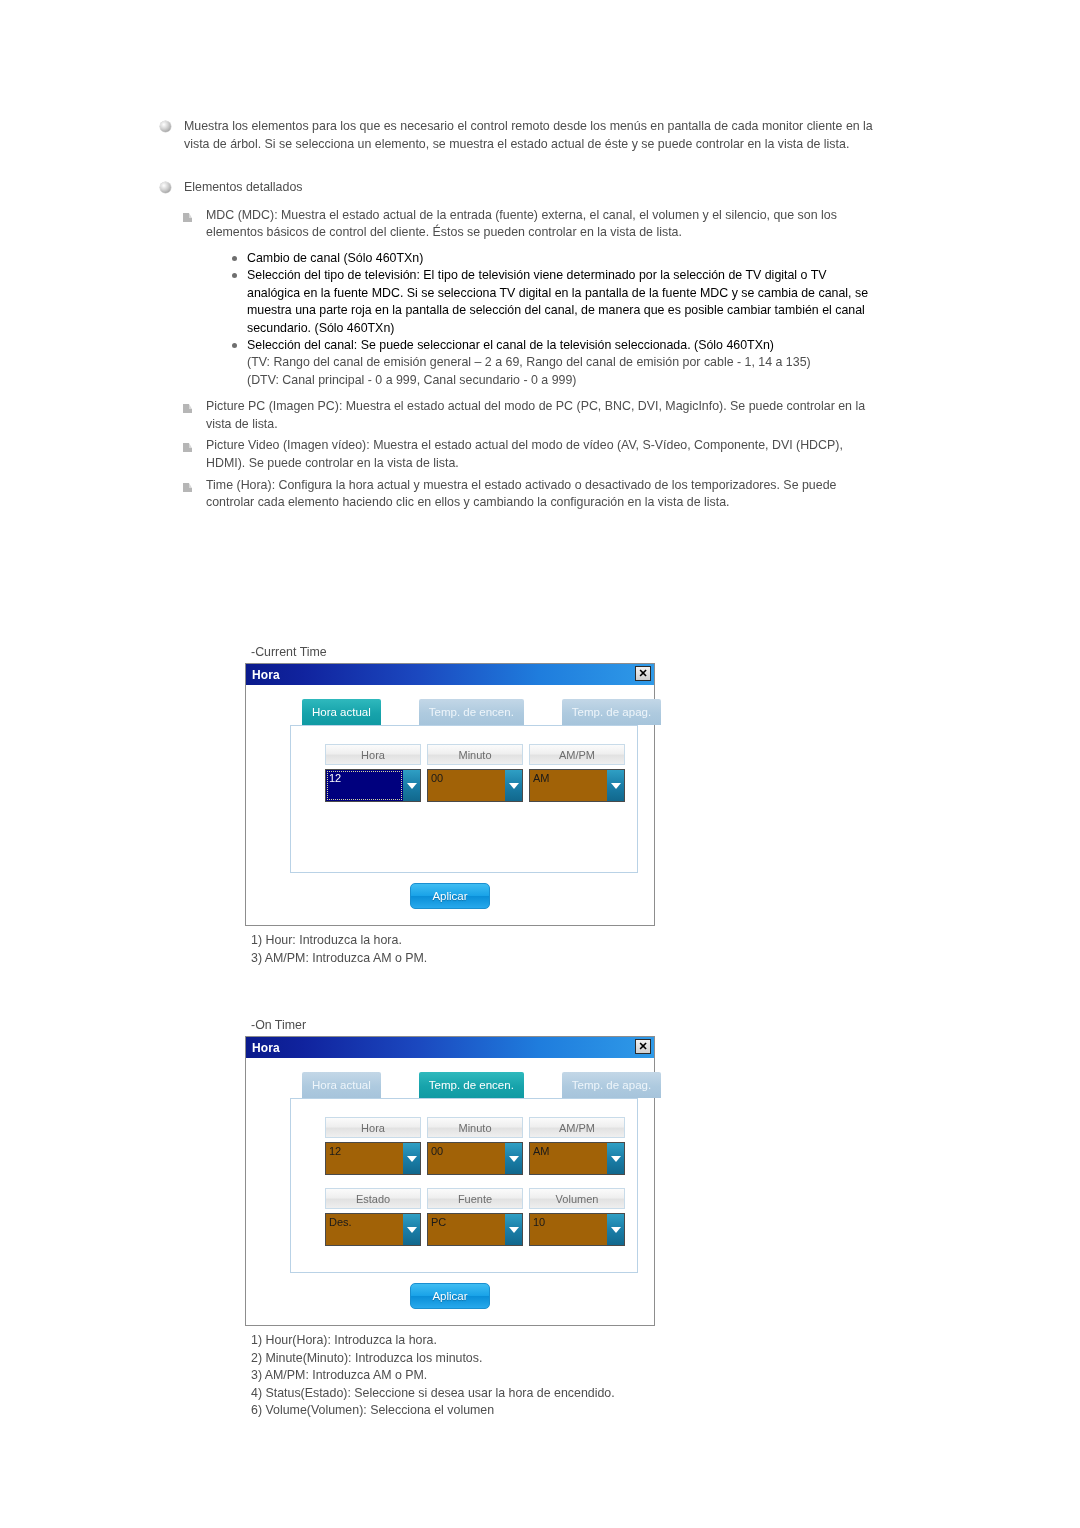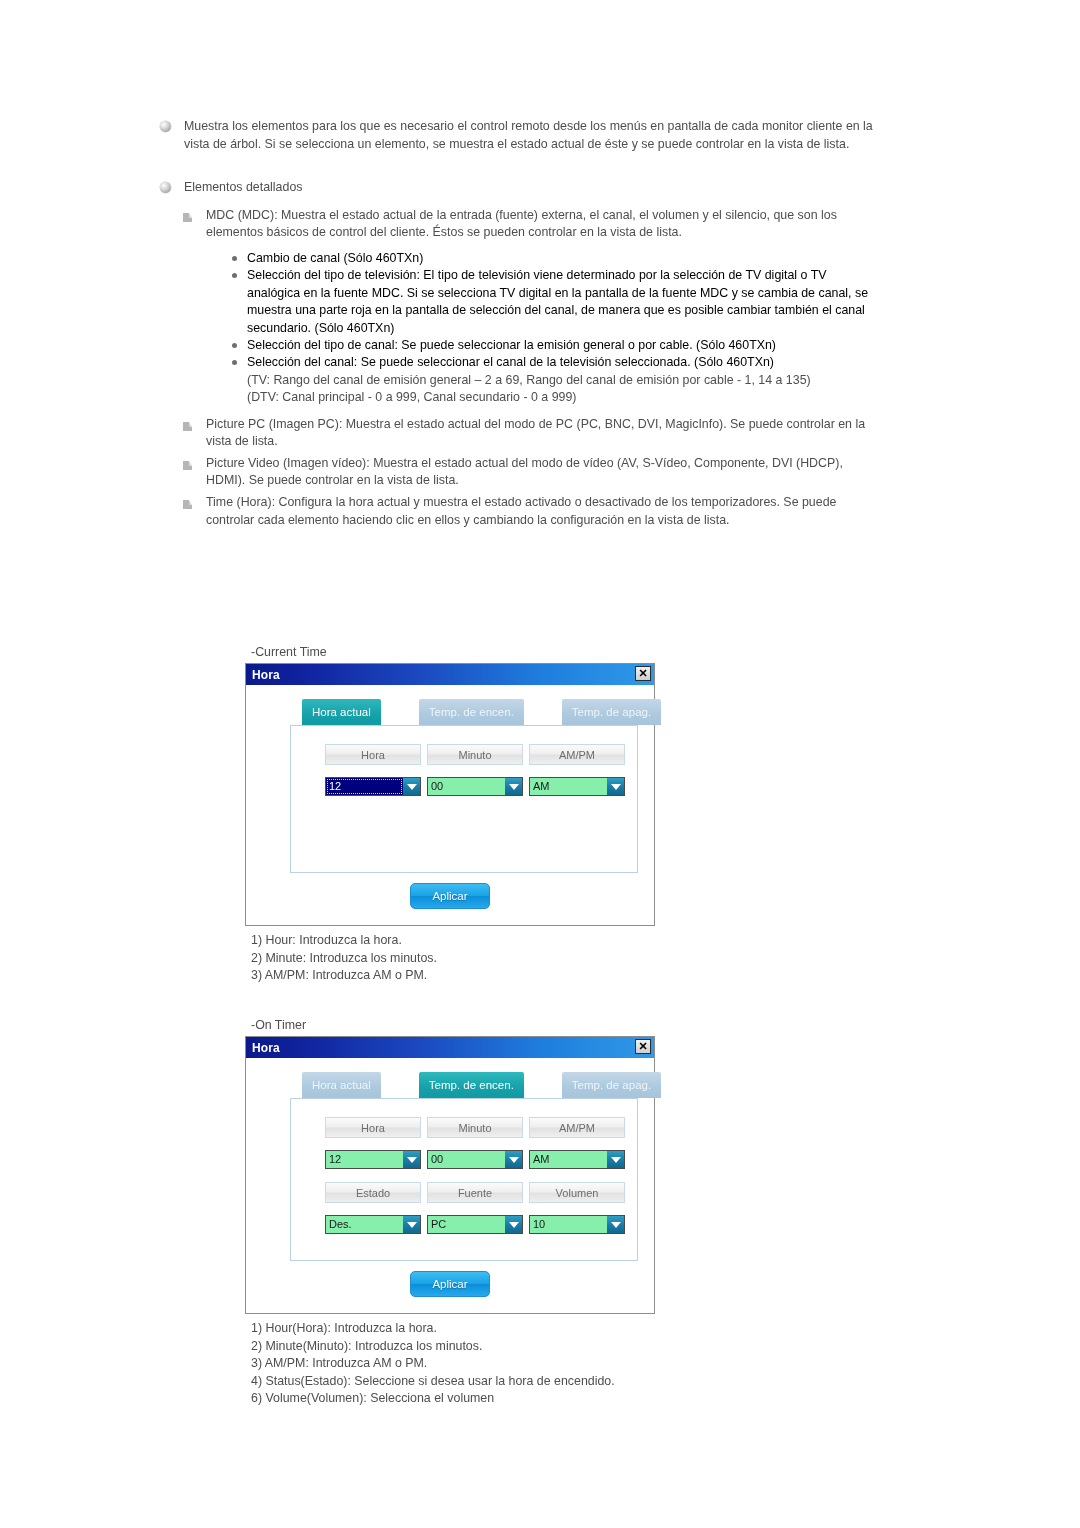--- a/index.html
+++ b/index.html
@@ -207,26 +207,26 @@
     height: 21px;
     line-height: 20px;
     text-align: center;
     font-size: 11px;
     color: #6d6d6d;
     background: linear-gradient(to bottom, #fbfbfb 0%, #efefef 45%, #e2e2e2 55%, #efefef 100%);
     border: 1px solid #c8dbe9;
     box-sizing: border-box;
   }
   .combo {
-    height: 19px;
-    margin-top: 12px;
+    height: 33px;
+    margin-top: 4px;
     border: 1px solid #4a4a4a;
     display: flex;
     align-items: stretch;
-    background: #86efac;
+    background: #a16207;
     box-sizing: border-box;
     position: relative;
   }
   .combo .val {
     flex: 1;
     font-size: 11px;
     line-height: 17px;
     padding-left: 3px;
     color: #1a1a1a;
     overflow: hidden;
@@ -316,24 +316,20 @@
         <div class="b3">
           <span class="sq"></span>
           <span>Cambio de canal (Sólo 460TXn)</span>
         </div>
         <div class="b3">
           <span class="sq"></span>
           <span>Selección del tipo de televisión: El tipo de televisión viene determinado por la selección de TV digital o TV analógica en la fuente MDC. Si se selecciona TV digital en la pantalla de la fuente MDC y se cambia de canal, se muestra una parte roja en la pantalla de selección del canal, de manera que es posible cambiar también el canal secundario. (Sólo 460TXn)</span>
         </div>
         <div class="b3">
           <span class="sq"></span>
-          <span>Selección del tipo de canal: Se puede seleccionar la emisión general o por cable. (Sólo 460TXn)</span>
-        </div>
-        <div class="b3">
-          <span class="sq"></span>
           <span>Selección del canal: Se puede seleccionar el canal de la televisión seleccionada. (Sólo 460TXn)</span>
         </div>
         <div class="sub-note">(TV: Rango del canal de emisión general – 2 a 69, Rango del canal de emisión por cable - 1, 14 a 135)</div>
         <div class="sub-note">(DTV: Canal principal - 0 a 999, Canal secundario - 0 a 999)</div>
       </div>
 
       <div class="gap-sm"></div>
 
       <div class="b2">
         <span class="flag">
@@ -424,21 +420,20 @@
 
         <div class="apply-wrap">
           <div class="apply-btn">Aplicar</div>
         </div>
 
       </div>
     </div>
 
     <div class="legend">
       <div>1) Hour: Introduzca la hora.</div>
-      <div>2) Minute: Introduzca los minutos.</div>
       <div>3) AM/PM: Introduzca AM o PM.</div>
     </div>
   </div>
 
   <div class="shot-wrap" style="left:245px; top:1018px;">
 
     <div class="caption">-On Timer</div>
 
     <div class="dialog">
       <div class="titlebar">

